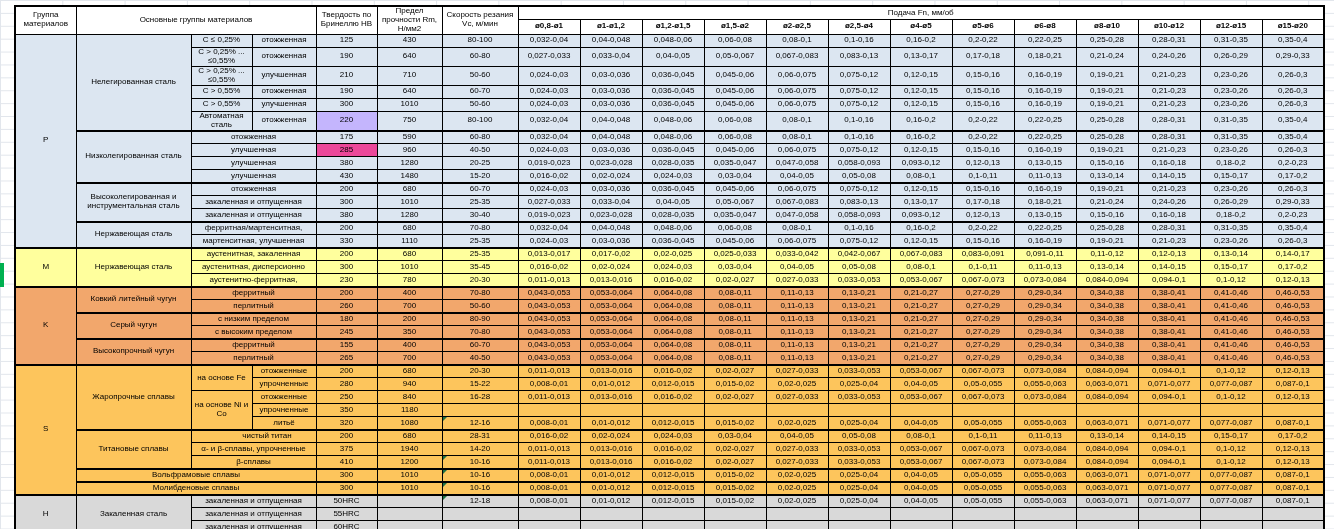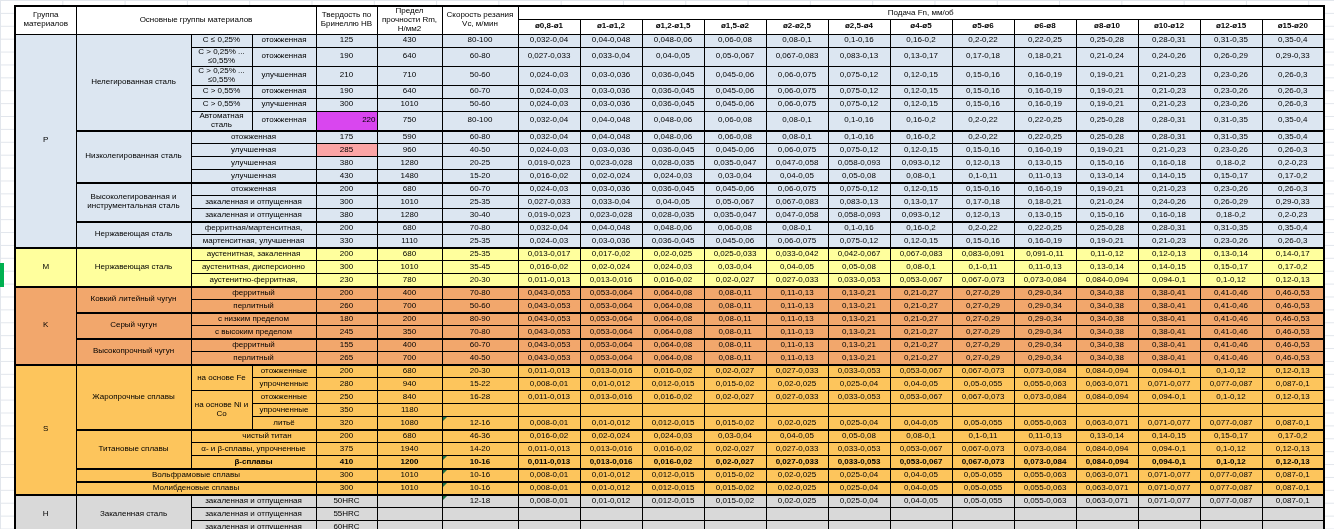--- a/index.html
+++ b/index.html
@@ -185,21 +185,21 @@
           <td style="background: rgb(220, 230, 241);">0,15-0,16</td>
           <td style="background: rgb(220, 230, 241);">0,16-0,19</td>
           <td style="background: rgb(220, 230, 241);">0,19-0,21</td>
           <td style="background: rgb(220, 230, 241);">0,21-0,23</td>
           <td style="background: rgb(220, 230, 241);">0,23-0,26</td>
           <td style="background: rgb(220, 230, 241);">0,26-0,3</td>
         </tr>
         <tr style="height: 19px;">
           <td style="background: rgb(220, 230, 241);">Автоматная сталь</td>
           <td style="background: rgb(220, 230, 241);">отожженная</td>
-          <td style="background: #d946ef; text-align: right;">220</td>
+          <td style="background: #c4b5fd;">220</td>
           <td style="background: rgb(220, 230, 241);">750</td>
           <td style="background: rgb(220, 230, 241);">80-100</td>
           <td style="background: rgb(220, 230, 241);">0,032-0,04</td>
           <td style="background: rgb(220, 230, 241);">0,04-0,048</td>
           <td style="background: rgb(220, 230, 241);">0,048-0,06</td>
           <td style="background: rgb(220, 230, 241);">0,06-0,08</td>
           <td style="background: rgb(220, 230, 241);">0,08-0,1</td>
           <td style="background: rgb(220, 230, 241);">0,1-0,16</td>
           <td style="background: rgb(220, 230, 241);">0,16-0,2</td>
           <td style="background: rgb(220, 230, 241);">0,2-0,22</td>
@@ -224,21 +224,21 @@
           <td style="background: rgb(220, 230, 241);">0,16-0,2</td>
           <td style="background: rgb(220, 230, 241);">0,2-0,22</td>
           <td style="background: rgb(220, 230, 241);">0,22-0,25</td>
           <td style="background: rgb(220, 230, 241);">0,25-0,28</td>
           <td style="background: rgb(220, 230, 241);">0,28-0,31</td>
           <td style="background: rgb(220, 230, 241);">0,31-0,35</td>
           <td style="background: rgb(220, 230, 241);">0,35-0,4</td>
         </tr>
         <tr style="height: 13px;">
           <td colspan="2" style="background: rgb(220, 230, 241);">улучшенная</td>
-          <td style="background: #fca5a5;">285</td>
+          <td style="background: #ec4899;">285</td>
           <td style="background: rgb(220, 230, 241);">960</td>
           <td style="background: rgb(220, 230, 241);">40-50</td>
           <td style="background: rgb(220, 230, 241);">0,024-0,03</td>
           <td style="background: rgb(220, 230, 241);">0,03-0,036</td>
           <td style="background: rgb(220, 230, 241);">0,036-0,045</td>
           <td style="background: rgb(220, 230, 241);">0,045-0,06</td>
           <td style="background: rgb(220, 230, 241);">0,06-0,075</td>
           <td style="background: rgb(220, 230, 241);">0,075-0,12</td>
           <td style="background: rgb(220, 230, 241);">0,12-0,15</td>
           <td style="background: rgb(220, 230, 241);">0,15-0,16</td>
@@ -657,21 +657,21 @@
           <td style="background: rgb(253, 197, 92);">0,063-0,071</td>
           <td style="background: rgb(253, 197, 92);">0,071-0,077</td>
           <td style="background: rgb(253, 197, 92);">0,077-0,087</td>
           <td style="background: rgb(253, 197, 92);">0,087-0,1</td>
         </tr>
         <tr class="bs" style="height: 13px;">
           <td rowspan="3" style="background: rgb(253, 197, 92);">Титановые сплавы</td>
           <td colspan="2" style="background: rgb(253, 197, 92); padding-left: 28px;">чистый титан</td>
           <td style="background: rgb(253, 197, 92);">200</td>
           <td style="background: rgb(253, 197, 92);">680</td>
-          <td style="background: rgb(253, 197, 92);">46-36</td>
+          <td style="background: rgb(253, 197, 92);">28-31</td>
           <td style="background: rgb(253, 197, 92);">0,016-0,02</td>
           <td style="background: rgb(253, 197, 92);">0,02-0,024</td>
           <td style="background: rgb(253, 197, 92);">0,024-0,03</td>
           <td style="background: rgb(253, 197, 92);">0,03-0,04</td>
           <td style="background: rgb(253, 197, 92);">0,04-0,05</td>
           <td style="background: rgb(253, 197, 92);">0,05-0,08</td>
           <td style="background: rgb(253, 197, 92);">0,08-0,1</td>
           <td style="background: rgb(253, 197, 92);">0,1-0,11</td>
           <td style="background: rgb(253, 197, 92);">0,11-0,13</td>
           <td style="background: rgb(253, 197, 92);">0,13-0,14</td>
@@ -691,21 +691,21 @@
           <td style="background: rgb(253, 197, 92);">0,027-0,033</td>
           <td style="background: rgb(253, 197, 92);">0,033-0,053</td>
           <td style="background: rgb(253, 197, 92);">0,053-0,067</td>
           <td style="background: rgb(253, 197, 92);">0,067-0,073</td>
           <td style="background: rgb(253, 197, 92);">0,073-0,084</td>
           <td style="background: rgb(253, 197, 92);">0,084-0,094</td>
           <td style="background: rgb(253, 197, 92);">0,094-0,1</td>
           <td style="background: rgb(253, 197, 92);">0,1-0,12</td>
           <td style="background: rgb(253, 197, 92);">0,12-0,13</td>
         </tr>
-        <tr style="height: 13px; font-weight: bold;">
+        <tr style="height: 13px;">
           <td colspan="2" style="background: rgb(253, 197, 92);">β-сплавы</td>
           <td style="background: rgb(253, 197, 92);">410</td>
           <td style="background: rgb(253, 197, 92);">1200</td>
           <td class="vcc" style="background: rgb(253, 197, 92);">10-16<span class="cmark"></span></td>
           <td style="background: rgb(253, 197, 92);">0,011-0,013</td>
           <td style="background: rgb(253, 197, 92);">0,013-0,016</td>
           <td style="background: rgb(253, 197, 92);">0,016-0,02</td>
           <td style="background: rgb(253, 197, 92);">0,02-0,027</td>
           <td style="background: rgb(253, 197, 92);">0,027-0,033</td>
           <td style="background: rgb(253, 197, 92);">0,033-0,053</td>

